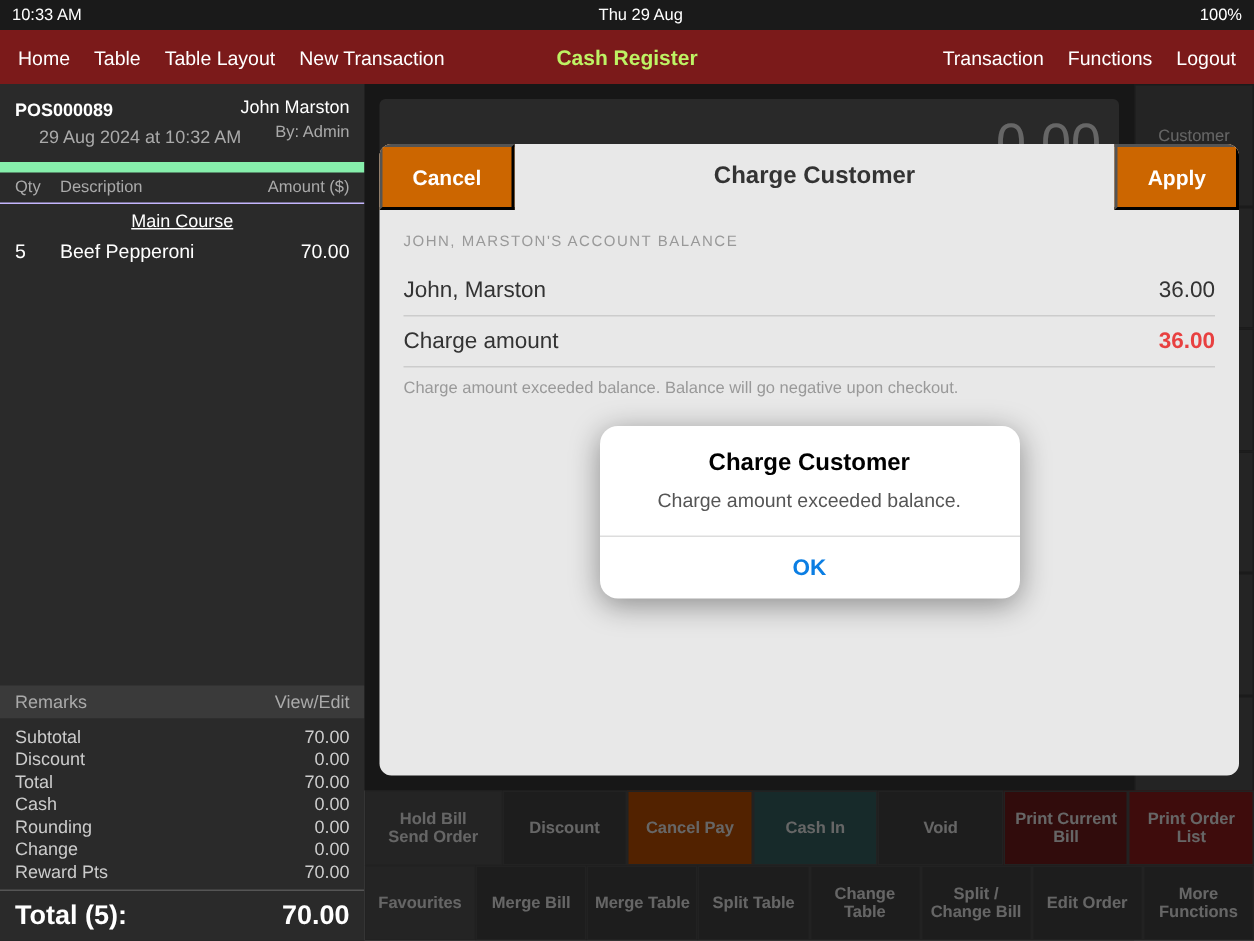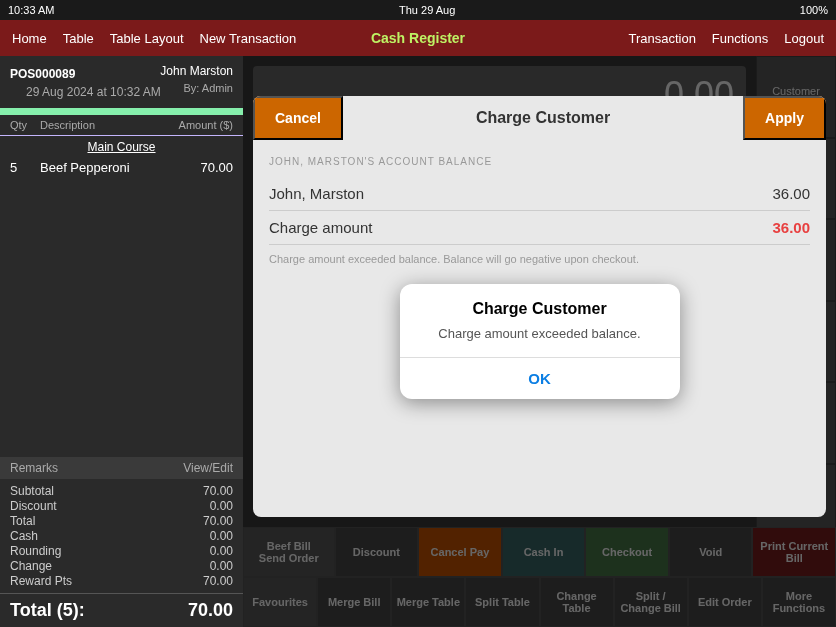--- a/index.html
+++ b/index.html
@@ -238,31 +238,34 @@
           <div class="alert-message">Charge amount exceeded balance.</div>
           <div class="alert-divider"></div>
           <button class="alert-btn">OK</button>
         </div>
       </div>
     </div>
 
     <div class="bottom-toolbar">
       <div class="toolbar-row1">
         <div class="toolbar-btn gray" style="font-size: 11px; text-align: center; padding: 4px; flex-direction: column; display: flex;">
-          <span>Beef Bill</span>
+          <span>Hold Bill</span>
           <span>Send Order</span>
         </div>
         <div class="toolbar-btn dark-gray" style="font-size: 11px; display: flex; flex-direction: column;">Discount</div>
         <div class="toolbar-btn orange" style="font-size: 11px; display: flex; flex-direction: column;">Cancel Pay</div>
         <div class="toolbar-btn teal" style="font-size: 11px; display: flex; flex-direction: column;">Cash In</div>
-        <div class="toolbar-btn green" style="font-size: 11px; display: flex; flex-direction: column;">Checkout</div>
         <div class="toolbar-btn dark-gray" style="font-size: 11px; display: flex; flex-direction: column;">Void</div>
         <div class="toolbar-btn dark-red" style="font-size: 11px; text-align: center; flex-direction: column; display: flex;">
           <span>Print Current</span>
           <span>Bill</span>
+        </div>
+        <div class="toolbar-btn red" style="font-size: 11px; text-align: center; flex-direction: column; display: flex;">
+          <span>Print Order</span>
+          <span>List</span>
         </div>
       </div>
       <div class="toolbar-row2">
         <div class="toolbar-btn gray" style="font-size: 11px; display: flex; flex-direction: column;">Favourites</div>
         <div class="toolbar-btn dark-gray" style="font-size: 11px; display: flex; flex-direction: column;">Merge Bill</div>
         <div class="toolbar-btn dark-gray" style="font-size: 11px; display: flex; flex-direction: column;">Merge Table</div>
         <div class="toolbar-btn dark-gray" style="font-size: 11px; display: flex; flex-direction: column;">Split Table</div>
         <div class="toolbar-btn dark-gray" style="font-size: 11px; text-align: center; flex-direction: column; display: flex;">
           <span>Change</span>
           <span>Table</span>

